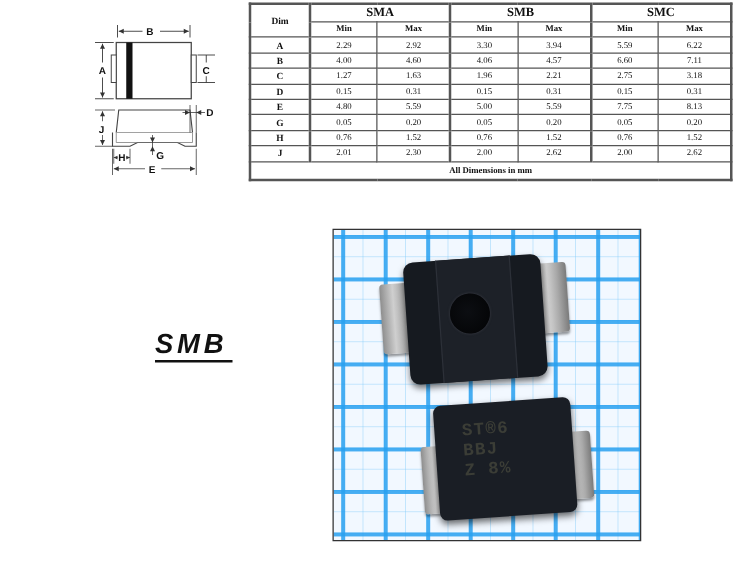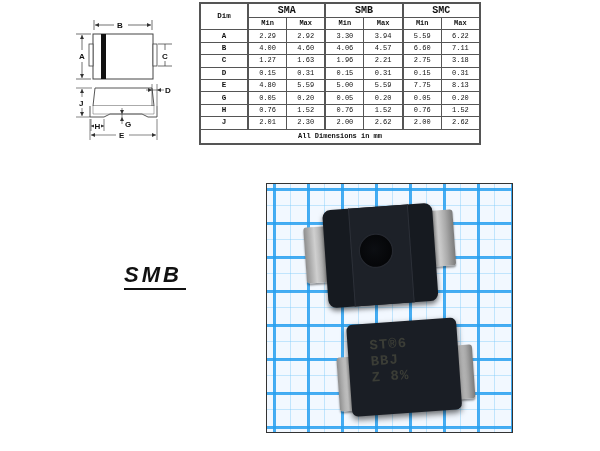--- a/index.html
+++ b/index.html
@@ -7,23 +7,23 @@
     width: 600px; height: 451px; background: #ffffff; position: relative; overflow: hidden;
     font-family: "Liberation Sans", sans-serif;
   }
   
   .drawing { position: absolute; left: 60px; top: 0; width: 140px; height: 145px; }
   .drawing svg { width: 140px; height: 145px; display: block; }
   .drawing text { font-family: "Liberation Sans", sans-serif; font-size: 8px; font-weight: bold; fill: #111; }
 
   
   .dim-table {
-    position: absolute; left: 199px; top: 2px; width: 282px;
+    position: absolute; left: 199px; top: 2px; width: 387px;
     border-collapse: collapse; border: 2px solid #555;
-    font-family: Liberation Mono, monospace; font-size: 7px; color: #111;
+    font-family: Liberation Serif, serif; font-size: 7px; color: #111;
   }
   .dim-table th, .dim-table td {
     border: 1px solid #555; text-align: center; padding: 0; height: 11.4px; line-height: 11px;
   }
   .dim-table th { font-weight: bold; font-size: 7px; }
   .dim-table .dim-head { width: 46px; font-size: 7.5px; }
   .dim-table .pkg-head { height: 13px; font-size: 10px; }
   .dim-table .sub-head { font-weight: bold; }
   .dim-table td.dim-key { font-weight: bold; font-size: 7.5px; }
   .dim-table .grp-left { border-left: 2px solid #555; }

